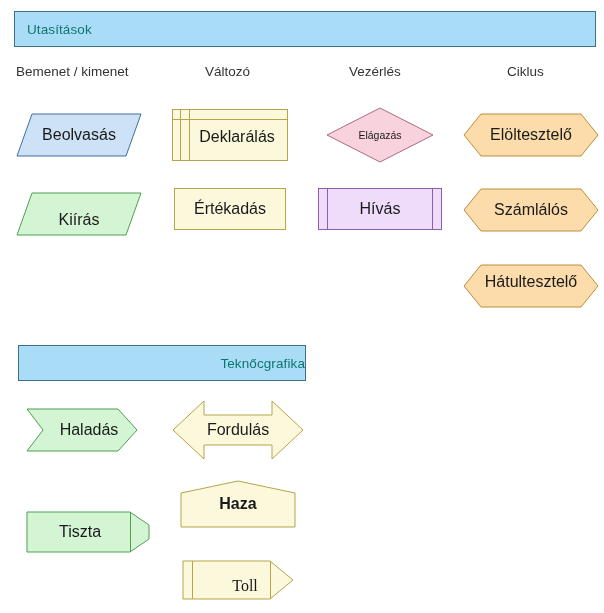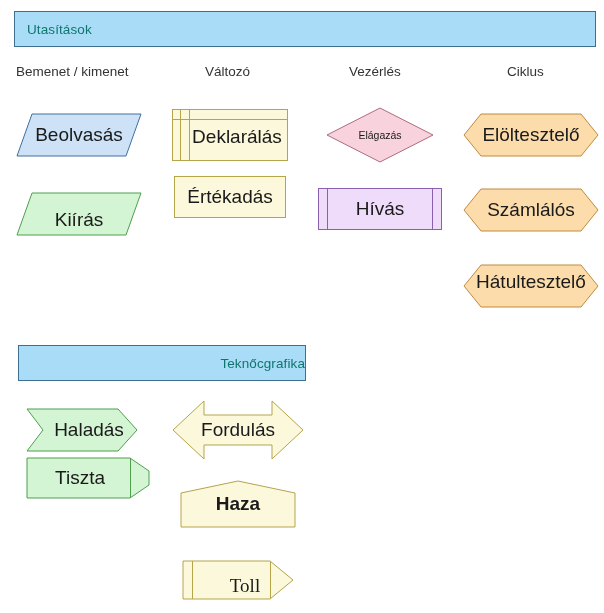--- a/index.html
+++ b/index.html
@@ -67,47 +67,47 @@
     display: block;
     overflow: visible;
   }
   .shape .shape-label {
     position: absolute;
     left: 0; top: 0;
     width: 100%; height: 100%;
     display: flex;
     align-items: center;
     justify-content: center;
-    font-size: 19px;
+    font-size: 16px;
     color: #1a1a1a;
     pointer-events: none;
     white-space: nowrap;
   }
   .shape.small-text .shape-label { font-size: 10.5px; }
   .shape.label-left-pad .shape-label { padding-left: 14px; box-sizing: border-box; }
   .shape.label-right-pad .shape-label { padding-right: 16px; box-sizing: border-box; }
 
   
   #sh-beolvasas   { left: 16px;  top: 113px; width: 126px; height: 44px; }
   #sh-deklaralas  { left: 172px; top: 109px; width: 116px; height: 56px; }
   #sh-elagazas    { left: 326px; top: 107px; width: 108px; height: 56px; }
   #sh-eloltesztelo{ left: 463px; top: 113px; width: 136px; height: 44px; }
 
   #sh-kiiras      { left: 16px;  top: 192px; width: 126px; height: 56px; }
-  #sh-ertekadas   { left: 174px; top: 176px; width: 112px; height: 42px; }
+  #sh-ertekadas   { left: 174px; top: 188px; width: 112px; height: 42px; }
   #sh-hivas       { left: 318px; top: 188px; width: 124px; height: 42px; }
   #sh-szamlalos   { left: 463px; top: 188px; width: 136px; height: 44px; }
 
   #sh-hatultesztelo { left: 463px; top: 264px; width: 136px; height: 35px; }
 
   
   #sh-haladas   { left: 26px;  top: 408px; width: 112px; height: 44px; }
   #sh-fordulas  { left: 172px; top: 400px; width: 132px; height: 60px; }
 
-  #sh-tiszta    { left: 26px;  top: 457px; width: 124px; height: 42px; }
+  #sh-tiszta    { left: 26px;  top: 511px; width: 124px; height: 42px; }
   #sh-haza      { left: 180px; top: 480px; width: 116px; height: 48px; font-weight: bold; }
 
   #sh-toll      { left: 182px; top: 560px; width: 112px; height: 52px; font-family: Liberation Serif, serif; }
 </style>
 </head>
 <body>
 
 <div class="canvas">
 
   <div class="section-bar" id="bar-utasitasok">

